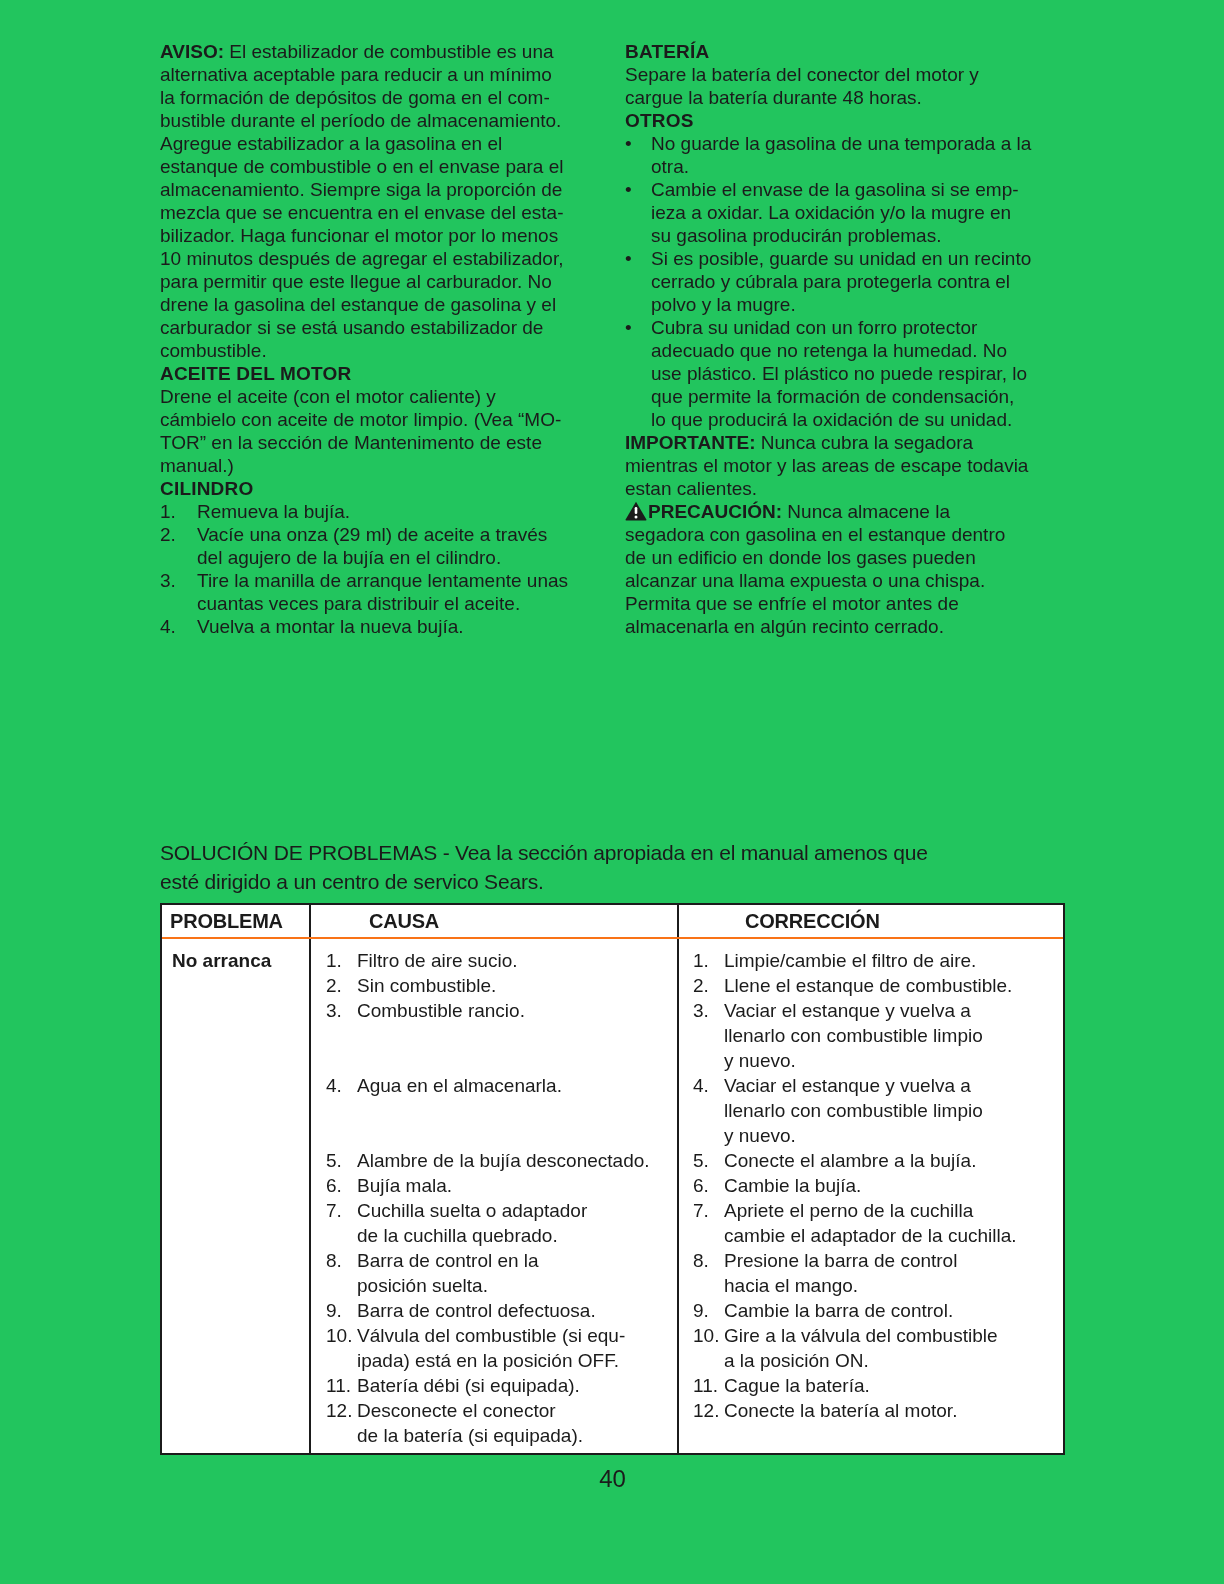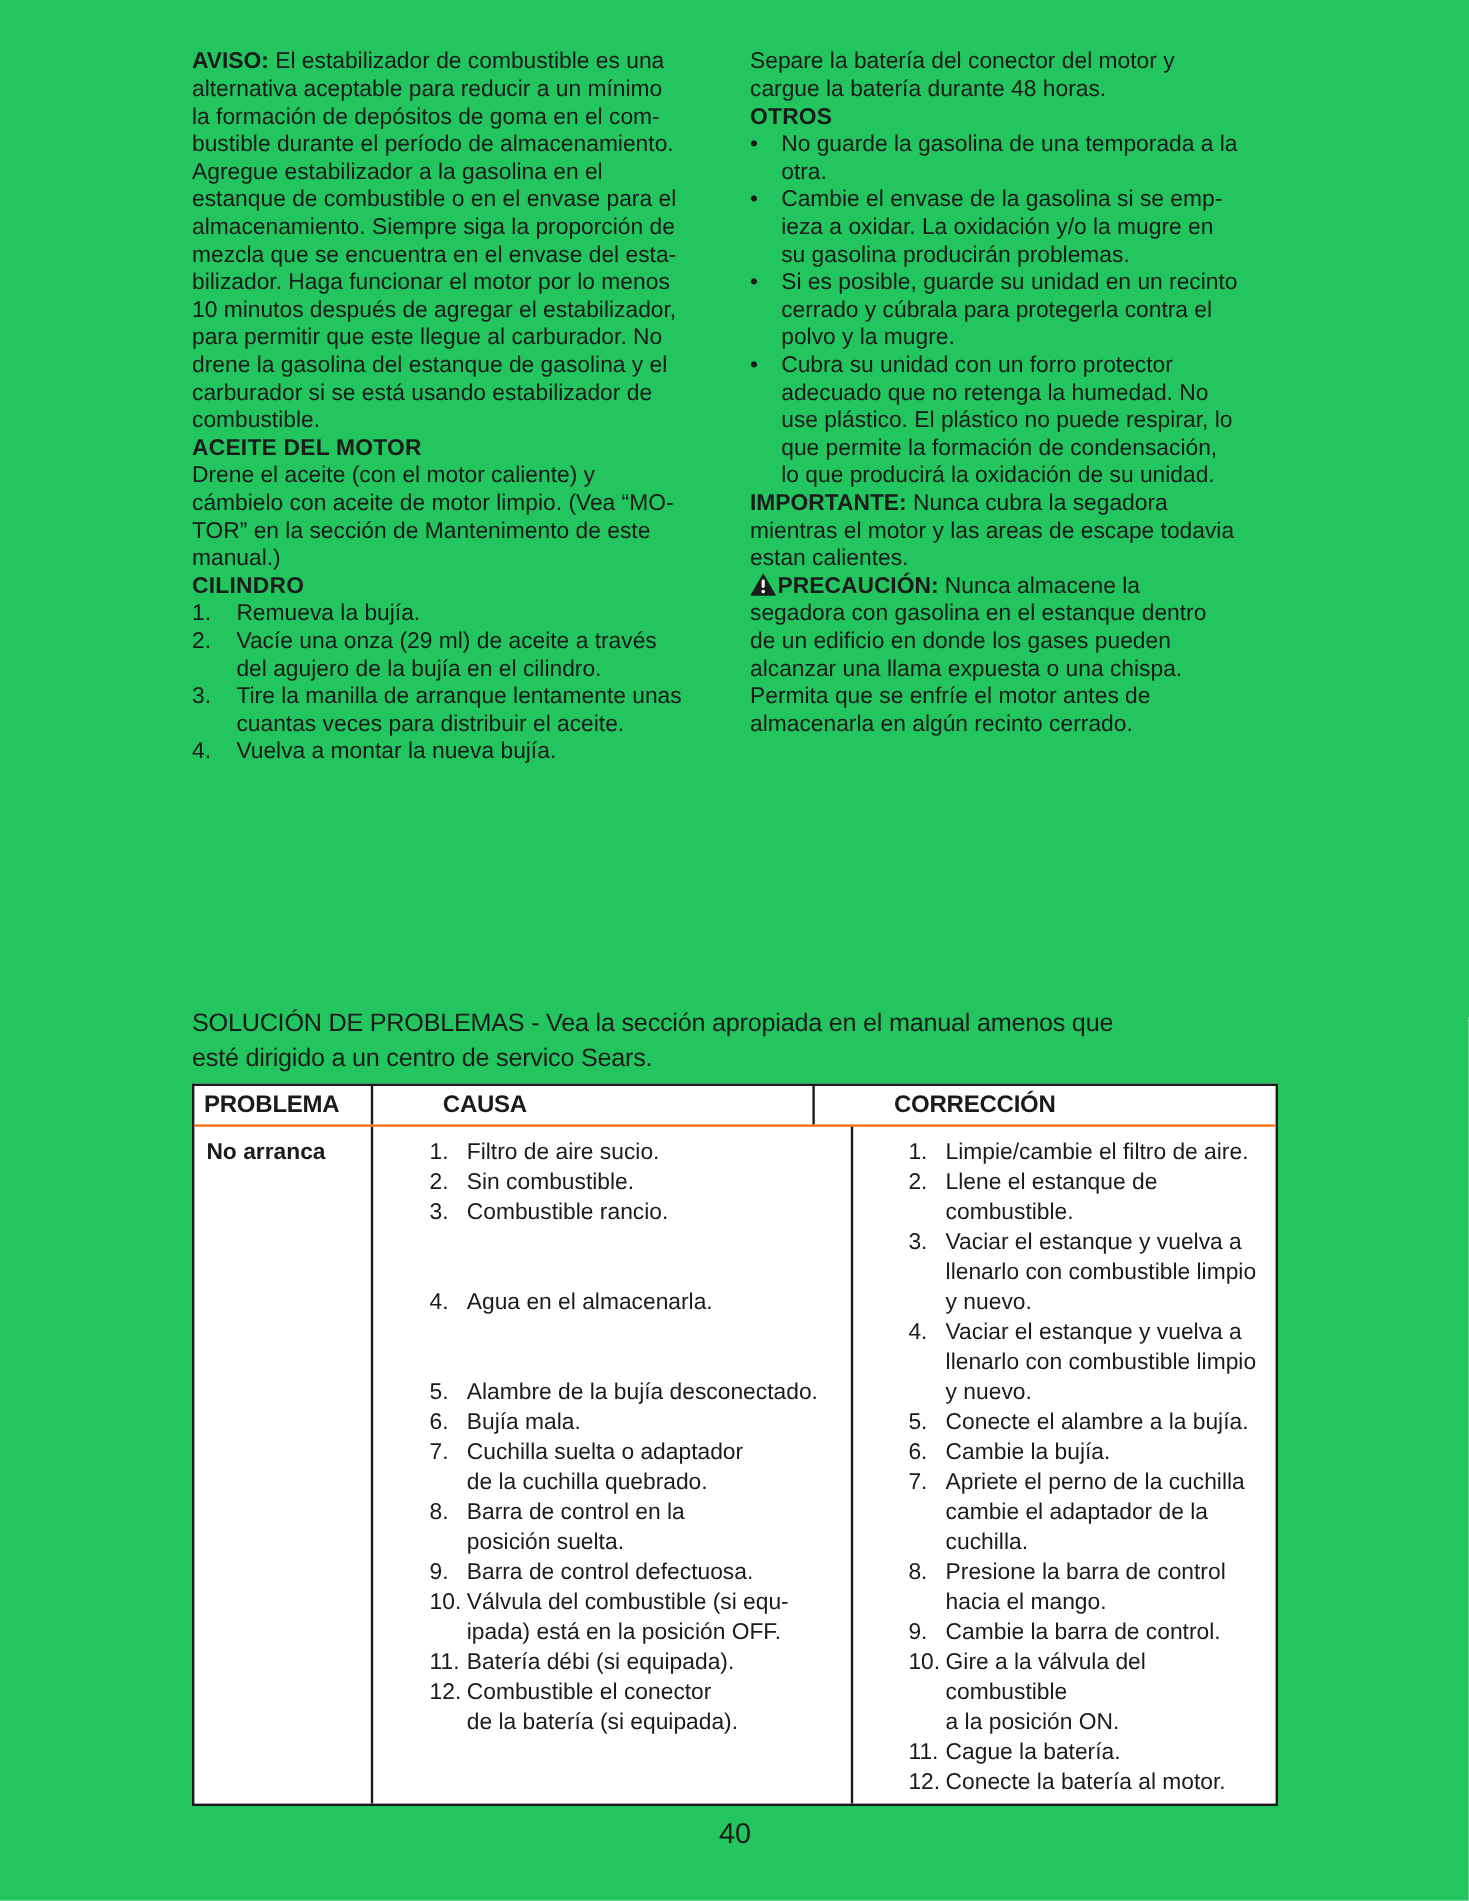--- a/index.html
+++ b/index.html
@@ -60,21 +60,21 @@
     display: grid; grid-template-columns: 149px 368px 1fr;
     border-bottom: 2px solid #f97316;
   }
   .th {
     font-weight: bold; font-size: 20px; line-height: 32px;
     letter-spacing: -0.2px; height: 32px; overflow: hidden;
   }
   .th1 { padding-left: 8px; border-right: 2px solid #1b1b1b; }
   .th2 { padding-left: 58px; border-right: 2px solid #1b1b1b; }
   .th3 { padding-left: 66px; }
-  .tbody { display: grid; grid-template-columns: 149px 368px 1fr; gap: 32px; }
+  .tbody { display: grid; grid-template-columns: 149px 368px 1fr; }
   .td { box-sizing: border-box; padding-top: 9px; padding-bottom: 5px; font-size: 19px; line-height: 25px; }
   .td1 { padding-left: 10px; border-right: 2px solid #1b1b1b; font-weight: bold; }
   .td2 { padding-left: 15px; padding-right: 4px; border-right: 2px solid #1b1b1b; }
   .td3 { padding-left: 14px; padding-right: 4px; }
   .td .li { min-height: 25px; }
   .td .num { min-width: 31px; }
 
   .footer { text-align: center; margin-top: 12px; font-size: 24px; line-height: 24px; }
 </style>
 </head>
@@ -127,20 +127,21 @@
           </div>
 
           <div class="li">
             <span class="num">4.</span>
             <span class="txt">Vuelva a montar la nueva bujía.</span>
           </div>
         </div>
     </div>
 
     <div class="col">
+      <h3 class="sec">BATERÍA</h3>
       <p class="para">Separe la batería del conector del motor y
 cargue la batería durante 48 horas.</p>
 
       <h3 class="sec mt-otros">OTROS</h3>
       <div class="nlist blist">
 
           <div class="li">
             <span class="num">•</span>
             <span class="txt">No guarde la gasolina de una temporada a la
 otra.</span>
@@ -275,21 +276,21 @@
 ipada) está en la posición OFF.</span>
             </div>
 
             <div class="li">
               <span class="num">11.</span>
               <span class="txt">Batería débi (si equipada).</span>
             </div>
 
             <div class="li">
               <span class="num">12.</span>
-              <span class="txt">Combustible el conector
+              <span class="txt">Desconecte el conector
 de la batería (si equipada).</span>
             </div>
           </div>
         <div class="td td3 nlist">
 
             <div class="li">
               <span class="num">1.</span>
               <span class="txt">Limpie/cambie el filtro de aire.</span>
             </div>
 

